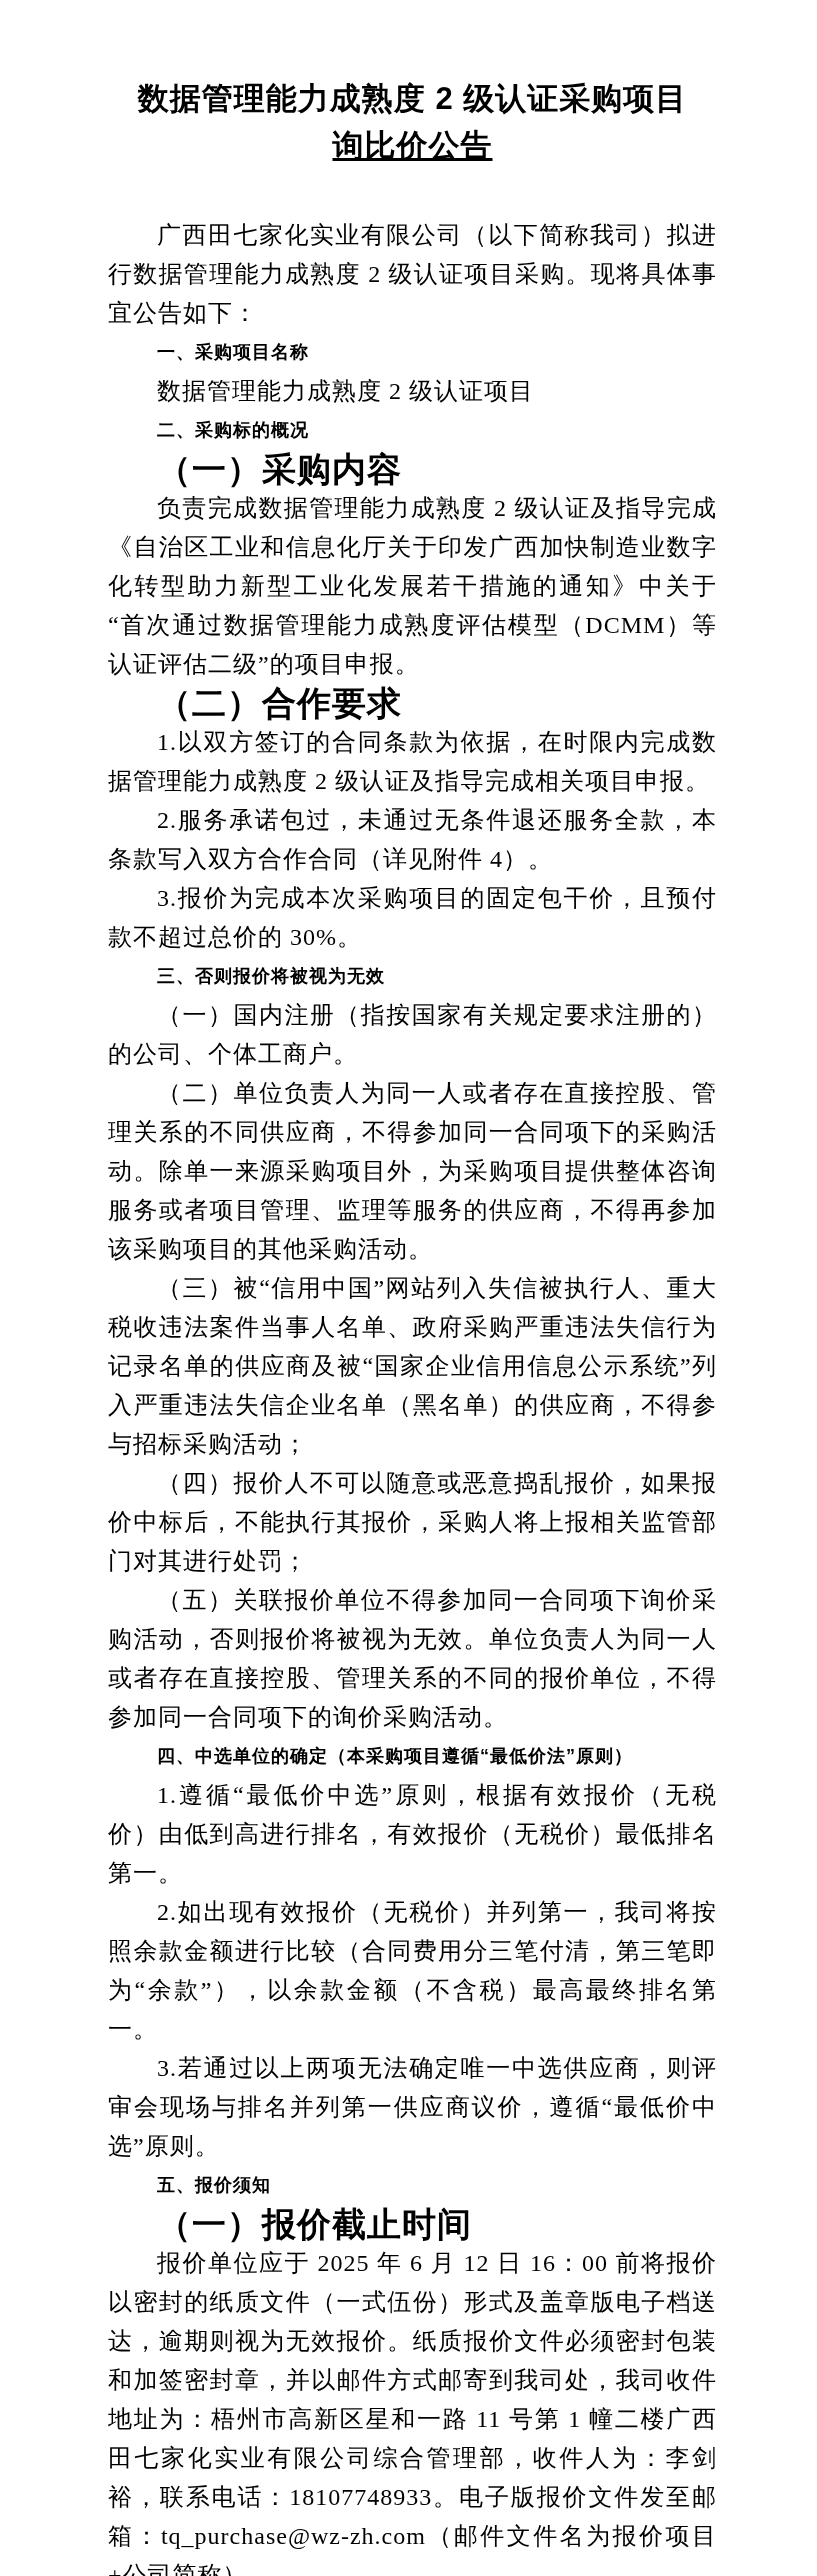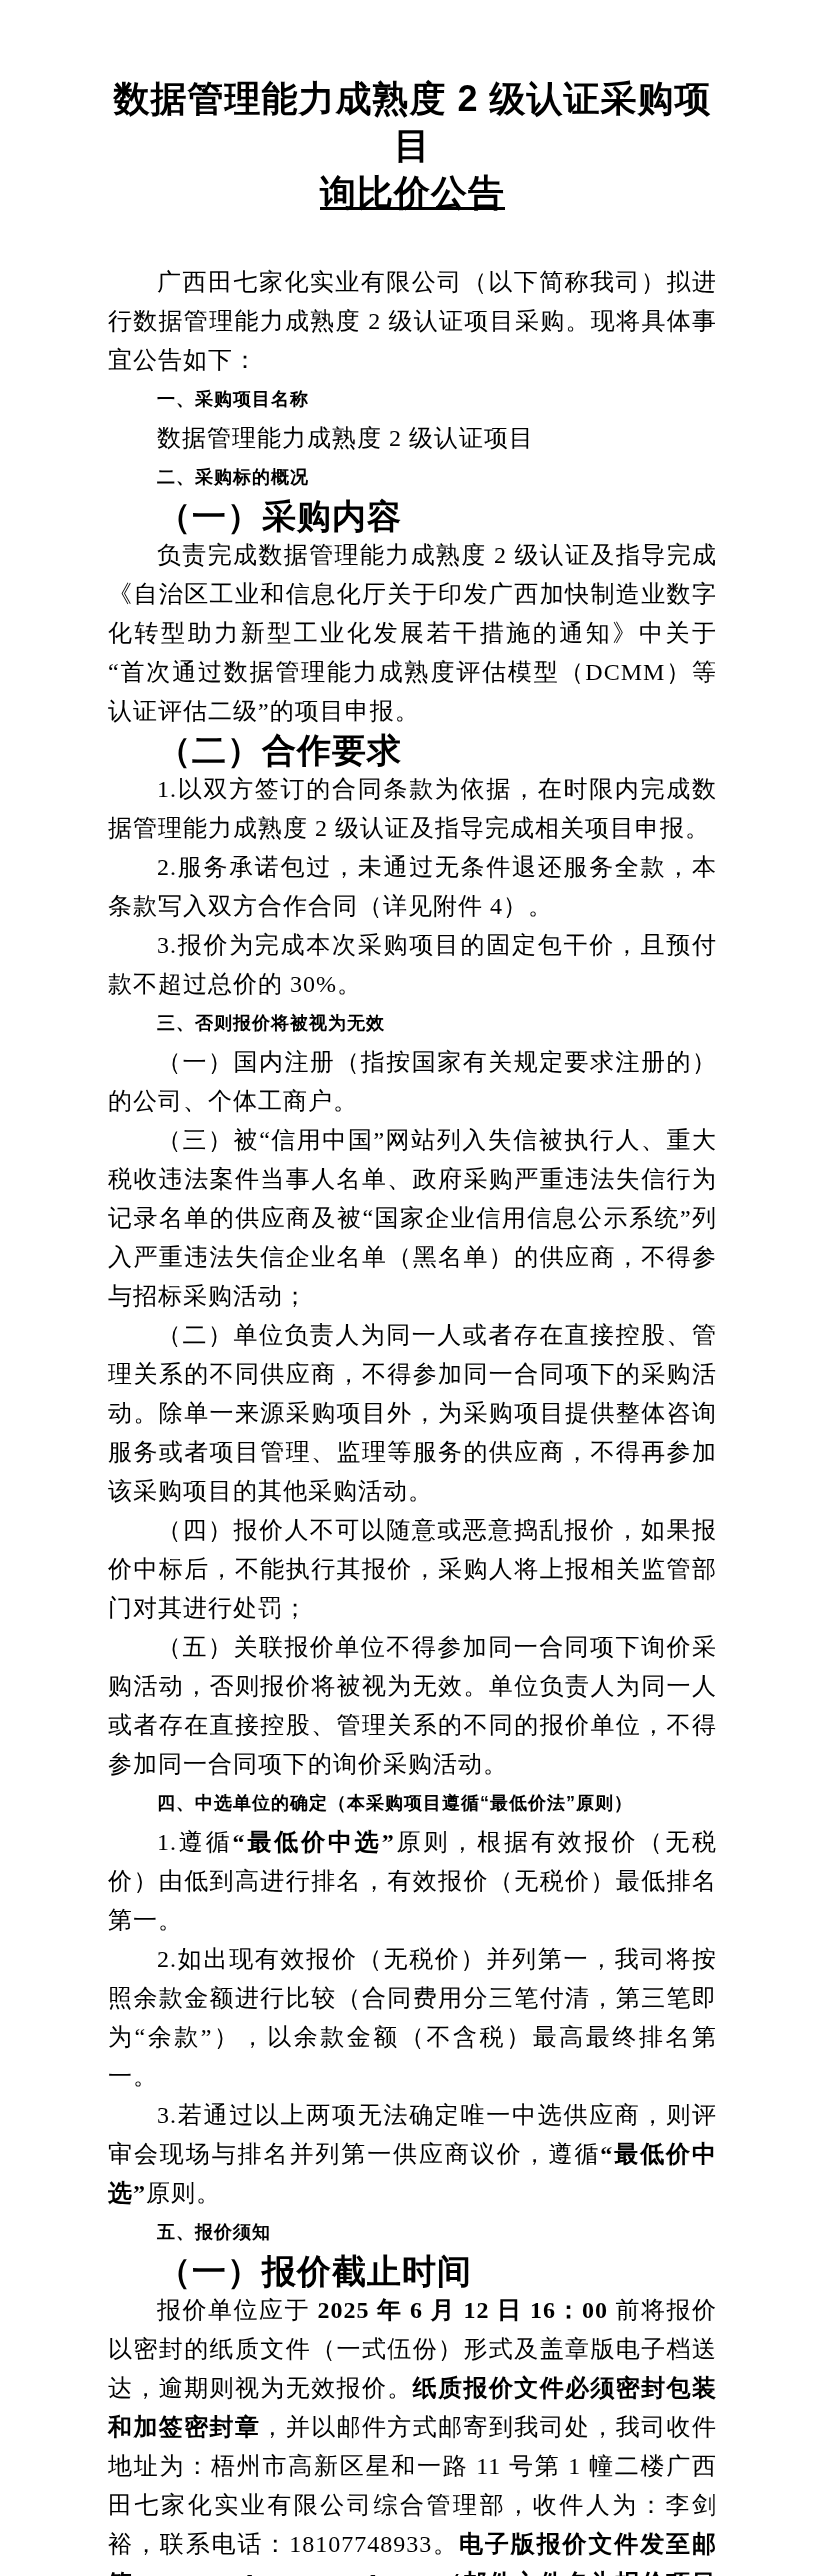--- a/index.html
+++ b/index.html
@@ -13,21 +13,21 @@
     box-sizing:border-box;
     padding:61px 101px 31px 108px;
     overflow:hidden;
     font-family:"Liberation Serif","DejaVu Serif",serif;
     color:#000000;
   }
   .doc-title{
     text-align:center;
     font-family:"Liberation Sans","DejaVu Sans",sans-serif;
     font-weight:700;
-    font-size:36px;
+    font-size:31px;
     line-height:47px;
     letter-spacing:1px;
     margin:14.4px 0 0 0;
   }
   .doc-title.second{margin:0 0 47px 0;text-decoration:underline;}
   .doc-body p{margin:0;}
   p.body{
     font-size:24px;
     line-height:39px;
     letter-spacing:1px;
@@ -42,43 +42,43 @@
     letter-spacing:1px;
     text-indent:49px;
   }
   p.h2{
     font-weight:700;
     font-size:34px;
     line-height:39px;
     letter-spacing:1px;
     text-indent:49px;
   }
-  span.b{font-weight:700;}
+  span.b{font-weight:400;}
 </style>
 </head>
 <body>
 
 <div class="page">
   <div class="doc-title">数据管理能力成熟度 2 级认证采购项目</div>
   <div class="doc-title second">询比价公告</div>
   <div class="doc-body">
       <p class="body"><span>广西田七家化实业有限公司（以下简称我司）拟进行数据管理能力成熟度 2 级认证项目采购。现将具体事宜公告如下：</span></p>
       <p class="h1"><span>一、采购项目名称</span></p>
       <p class="body"><span>数据管理能力成熟度 2 级认证项目</span></p>
       <p class="h1"><span>二、采购标的概况</span></p>
       <p class="h2"><span>（一）采购内容</span></p>
       <p class="body"><span>负责完成数据管理能力成熟度 2 级认证及指导完成《自治区工业和信息化厅关于印发广西加快制造业数字化转型助力新型工业化发展若干措施的通知》中关于“首次通过数据管理能力成熟度评估模型（DCMM）等认证评估二级”的项目申报。</span></p>
       <p class="h2"><span>（二）合作要求</span></p>
       <p class="body"><span>1.以双方签订的合同条款为依据，在时限内完成数据管理能力成熟度 2 级认证及指导完成相关项目申报。</span></p>
       <p class="body"><span>2.服务承诺包过，未通过无条件退还服务全款，本条款写入双方合作合同（详见附件 4）。</span></p>
       <p class="body"><span>3.报价为完成本次采购项目的固定包干价，且预付款不超过总价的 30%。</span></p>
       <p class="h1"><span>三、否则报价将被视为无效</span></p>
       <p class="body"><span>（一）国内注册（指按国家有关规定要求注册的）的公司、个体工商户。</span></p>
+      <p class="body"><span>（二）单位负责人为同一人或者存在直接控股、管理关系的不同供应商，不得参加同一合同项下的采购活动。除单一来源采购项目外，为采购项目提供整体咨询服务或者项目管理、监理等服务的供应商，不得再参加该采购项目的其他采购活动。</span></p>
       <p class="body"><span>（三）被“信用中国”网站列入失信被执行人、重大税收违法案件当事人名单、政府采购严重违法失信行为记录名单的供应商及被“国家企业信用信息公示系统”列入严重违法失信企业名单（黑名单）的供应商，不得参与招标采购活动；</span></p>
-      <p class="body"><span>（二）单位负责人为同一人或者存在直接控股、管理关系的不同供应商，不得参加同一合同项下的采购活动。除单一来源采购项目外，为采购项目提供整体咨询服务或者项目管理、监理等服务的供应商，不得再参加该采购项目的其他采购活动。</span></p>
       <p class="body"><span>（四）报价人不可以随意或恶意捣乱报价，如果报价中标后，不能执行其报价，采购人将上报相关监管部门对其进行处罚；</span></p>
       <p class="body"><span>（五）关联报价单位不得参加同一合同项下询价采购活动，否则报价将被视为无效。单位负责人为同一人或者存在直接控股、管理关系的不同的报价单位，不得参加同一合同项下的询价采购活动。</span></p>
       <p class="h1"><span>四、中选单位的确定（本采购项目遵循“最低价法”原则）</span></p>
       <p class="body"><span>1.遵循</span><span class="b">“最低价中选”</span><span>原则，根据有效报价（无税价）由低到高进行排名，有效报价（无税价）最低排名第一。</span></p>
       <p class="body"><span>2.如出现有效报价（无税价）并列第一，我司将按照余款金额进行比较（合同费用分三笔付清，第三笔即为“余款”），以余款金额（不含税）最高最终排名第一。</span></p>
       <p class="body"><span>3.若通过以上两项无法确定唯一中选供应商，则评审会现场与排名并列第一供应商议价，遵循</span><span class="b">“最低价中选”</span><span>原则。</span></p>
       <p class="h1"><span>五、报价须知</span></p>
       <p class="h2"><span>（一）报价截止时间</span></p>
       <p class="body"><span>报价单位应于 </span><span class="b">2025 年 6 月 12 日 16：00</span><span> 前将报价以密封的纸质文件（一式伍份）形式及盖章版电子档送达，逾期则视为无效报价。</span><span class="b">纸质报价文件必须密封包装和加签密封章</span><span>，并以邮件方式邮寄到我司处，我司收件地址为：梧州市高新区星和一路 11 号第 1 幢二楼广西田七家化实业有限公司综合管理部，收件人为：李剑裕，联系电话：18107748933。</span><span class="b">电子版报价文件发至邮箱：tq_purchase@wz-zh.com（邮件文件名为报价项目+公司简称）。</span></p>
     </div>

